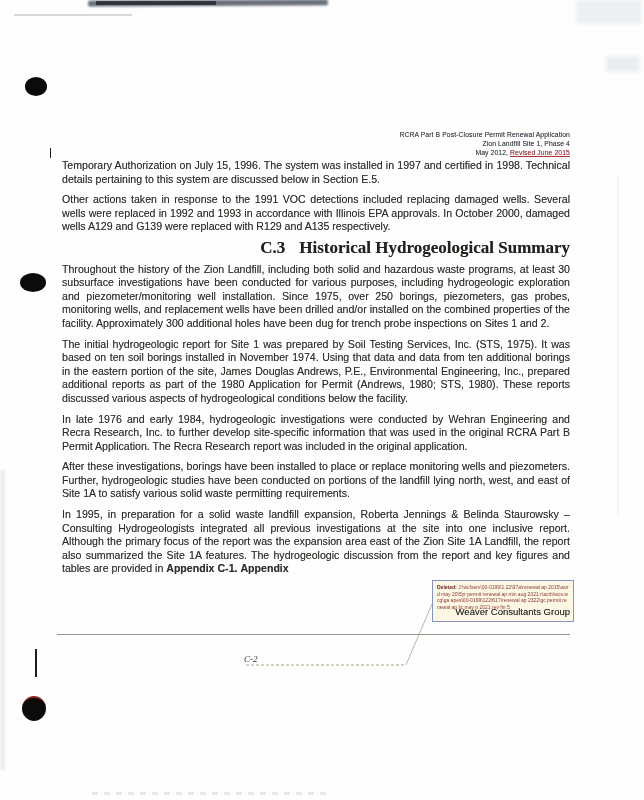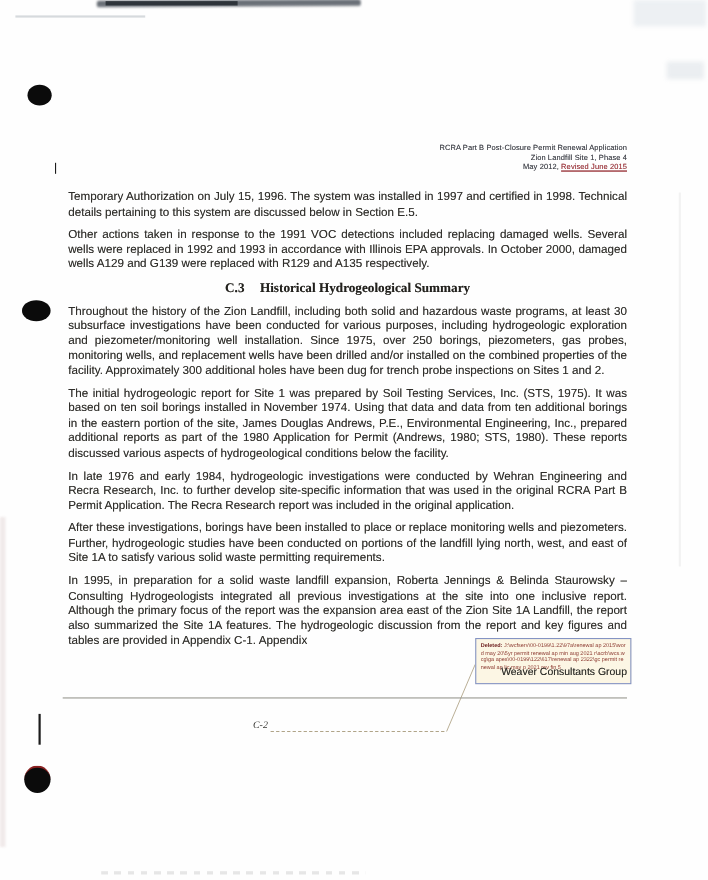--- a/index.html
+++ b/index.html
@@ -29,47 +29,47 @@
   .tick-bottom{left:35px;top:649px;width:2px;height:28px;}
   
   .doc-header{
     position:absolute;right:74px;top:130px;text-align:right;
     font-size:6.8px;line-height:9px;color:#3f4148;letter-spacing:.1px;
     text-shadow:0 0 .4px rgba(60,64,72,.55);
   }
   .doc-header .revised{color:#b03238;text-decoration:underline;}
   
   .body-text{
-    position:absolute;left:62px;top:173px;width:508px;
+    position:absolute;left:62px;top:159px;width:508px;
     font-size:10.6px;line-height:13.6px;color:#2f2e2a;text-align:justify;
     text-shadow:0 0 .45px rgba(47,46,42,.5);
   }
   .body-text p{margin:0 0 7px 0;}
   .heading{
-    font-family:"Liberation Serif",serif;font-weight:bold;font-size:12px;
-    color:#22211d;margin:3px 0 8px 0;text-align:center;
+    font-family:"Liberation Serif",serif;font-weight:bold;font-size:17px;
+    color:#22211d;margin:3px 0 8px 0;text-align:right;
   }
   .heading .hnum{margin-right:14px;}
-  .body-text b{font-weight:normal;}
+  .body-text b{font-weight:bold;}
   
   .annotation{
     position:absolute;left:432px;top:580px;width:132px;min-height:34px;
     background:#fcf6e4;border:1px solid #8494c4;padding:3px 4px;
     font-size:5px;line-height:6.6px;color:#8d3b32;text-align:left;
     word-break:break-all;
   }
   .annotation .ann-label{font-weight:bold;color:#6b1a1a;}
   
   .footer-rule{position:absolute;left:57px;top:634px;width:513px;height:1px;background:#97978f;}
   .footer-company{
     position:absolute;right:74px;top:606px;font-size:9.5px;font-weight:normal;color:#2a2a26;
     text-shadow:0 0 .4px rgba(42,42,38,.5);
   }
   .footer-page{
-    position:absolute;left:230px;top:654px;font-size:9px;font-style:italic;
+    position:absolute;left:244px;top:654px;font-size:9px;font-style:italic;
     font-family:"Liberation Serif",serif;color:#3a3a36;
   }
   .leader{position:absolute;left:0;top:0;pointer-events:none;}
 </style>
 </head>
 <body>
 
 <div class="page">
 
   <div class="art smudge-dark"></div>

